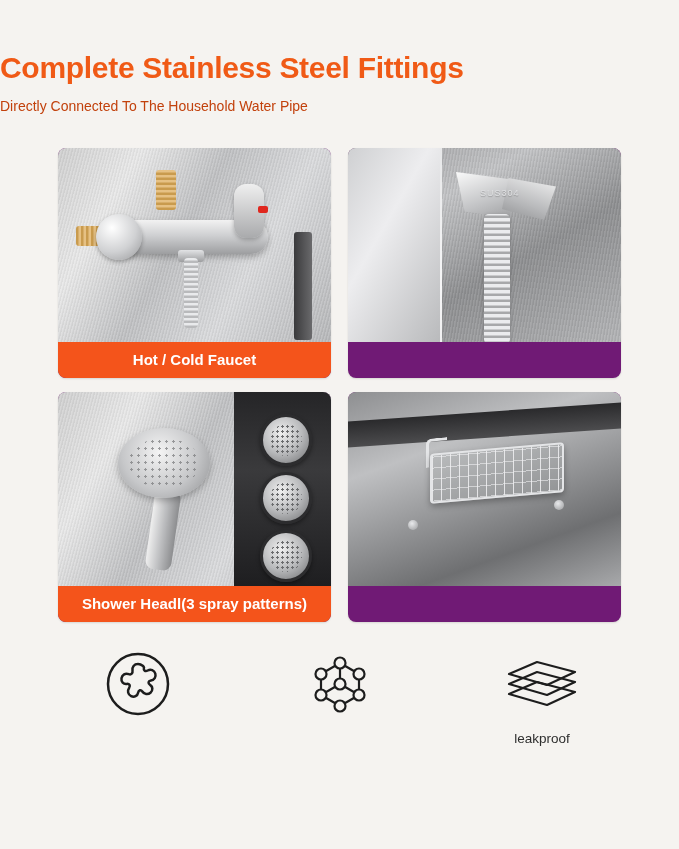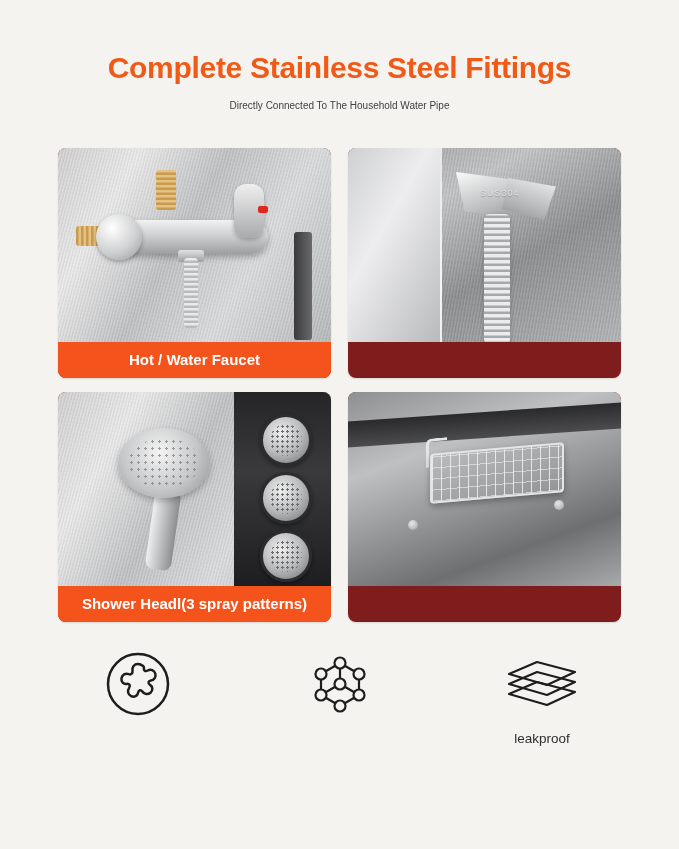--- a/index.html
+++ b/index.html
@@ -14,54 +14,53 @@
     overflow: hidden;
   }
   .page {
     position: relative;
     width: 679px;
     height: 849px;
     background: #f5f3f0;
     box-sizing: border-box;
   }
   .headline {
-    text-align: center;
+    text-align: left;
     color: #f05a16;
     font-size: 30px;
     font-weight: bold;
     letter-spacing: -0.3px;
     margin: 0;
     padding-top: 50px;
     line-height: 36px;
   }
   .subhead {
-    text-align: center;
-    color: #404040;
-    font-size: 10px;
+    color: #c2410c;
+    font-size: 14px;
     font-weight: normal;
     margin: 0;
     padding-top: 11px;
     line-height: 18px;
   }
 
   .grid {
     position: absolute;
     left: 58px;
     top: 148px;
     width: 563px;
     display: flex;
     flex-wrap: wrap;
     justify-content: space-between;
   }
   .card {
     width: 273px;
     margin-bottom: 14px;
     border-radius: 8px;
     overflow: hidden;
-    background: #7f1d1d;
+    background: #701a75;
     box-shadow: 0 1px 2px rgba(0,0,0,0.12);
   }
   .card-img {
     position: relative;
     height: 194px;
     overflow: hidden;
   }
   .card-label {
     background: #f4541b;
     color: #ffffff;
@@ -337,21 +336,21 @@
         <div class="dark-bar"></div>
         <div class="faucet-brass"></div>
         <div class="faucet-brass2"></div>
         <div class="faucet-body"></div>
         <div class="faucet-cap"></div>
         <div class="faucet-lever"></div>
         <div class="red-dot"></div>
         <div class="hose-nut"></div>
         <div class="hose-small"></div>
       </div>
-      <div class="card-label">Hot / Water Faucet</div>
+      <div class="card-label">Hot / Cold Faucet</div>
     </div>
 
     <div class="card">
       <div class="card-img">
         <div class="metal dark"></div>
         <div class="wall-panel"></div>
         <div class="hose-bracket"></div>
         <div class="hose-bracket2"></div>
         <div class="sus-text">SUS304</div>
         <div class="hose-long"></div>

